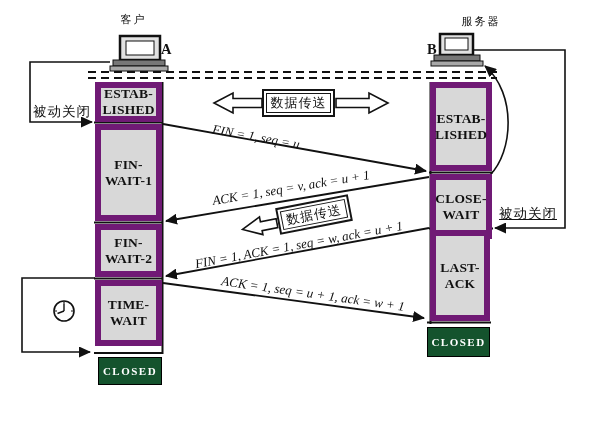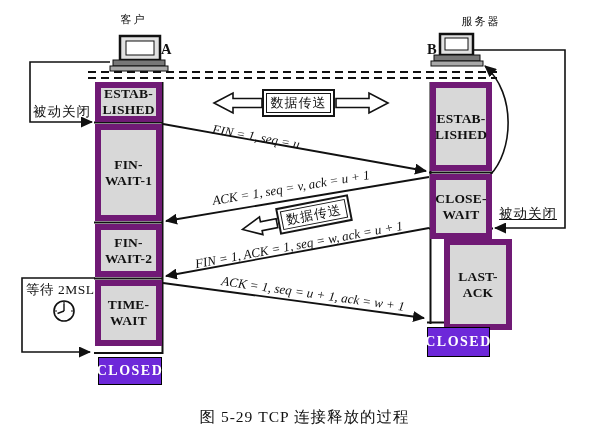--- a/index.html
+++ b/index.html
@@ -10,22 +10,22 @@
   svg.layer{position:absolute;left:0;top:0;width:609px;height:441px;}
 
   
   .state{
     position:absolute;background:#d8d8d8;border:6px solid #701a75;
     display:flex;align-items:center;justify-content:center;text-align:center;
     font-size:13.5px;font-weight:600;line-height:16px;white-space:pre-line;
     letter-spacing:.2px;box-sizing:border-box;
   }
   .state.closed{
-    background:#6d28d9;color:#fff;border:1px solid #000;font-weight:600;
-    letter-spacing:1.5px;font-size:14px;
+    background:#14532d;color:#fff;border:1px solid #000;font-weight:600;
+    letter-spacing:1.5px;font-size:11px;
   }
 
   
   .role{position:absolute;font-size:11px;letter-spacing:2px;text-align:center;}
   .hostletter{position:absolute;font-size:14.5px;font-weight:600;}
 
   
   .cn{position:absolute;font-size:13.5px;letter-spacing:1px;}
   .cn.multi{white-space:pre-line;text-align:center;line-height:17px;}
 
@@ -133,35 +133,33 @@
   <div class="state" style="left:95px;top:224px;width:67px;height:53px;">FIN-
 WAIT-2</div>
   <div class="state" style="left:95px;top:280px;width:67px;height:66px;">TIME-
 WAIT</div>
   <div class="state closed" style="left:98px;top:357px;width:64px;height:28px;">CLOSED</div>
 
   <div class="state" style="left:430px;top:82px;width:62px;height:89px;">ESTAB-
 LISHED</div>
   <div class="state" style="left:430px;top:174px;width:62px;height:65px;">CLOSE-
 WAIT</div>
-  <div class="state" style="left:444px;top:230px;width:68px;height:91px;margin-top:9px;">LAST-
+  <div class="state" style="left:430px;top:230px;width:60px;height:91px;">LAST-
 ACK</div>
   <div class="state closed" style="left:427px;top:327px;width:63px;height:30px;">CLOSED</div>
 
   <div class="cn" style="left:33px;top:103px;">被动关闭</div>
   <div class="cn" style="left:499px;top:205px;text-decoration:underline;">被动关闭</div>
-  <div class="cn" style="left:26px;top:281px;letter-spacing:.5px;">等待 2MSL</div>
 
   <div class="dt-box" style="left:262px;top:89px;width:73px;height:28px;">
     <div class="dt-inner">数据传送</div>
   </div>
   <div class="dt-box" style="left:277px;top:201px;width:74px;height:27px;transform:rotate(-11deg);">
     <div class="dt-inner">数据传送</div>
   </div>
 
   <div class="msg" style="left:256px;top:137px;transform:translate(-50%,-50%) rotate(10deg);">FIN = 1, seq = u</div>
   <div class="msg" style="left:291px;top:188px;transform:translate(-50%,-50%) rotate(-9.5deg);">ACK = 1, seq = v, ack = u + 1</div>
   <div class="msg" style="left:299px;top:245px;transform:translate(-50%,-50%) rotate(-10.5deg);">FIN = 1, ACK = 1, seq = w, ack = u + 1</div>
   <div class="msg" style="left:313px;top:294px;transform:translate(-50%,-50%) rotate(8deg);">ACK = 1, seq = u + 1, ack = w + 1</div>
 
-  <div class="caption" style="top:407px;">图 5-29  TCP 连接释放的过程</div>
 
 </div>
 
 </body></html>

